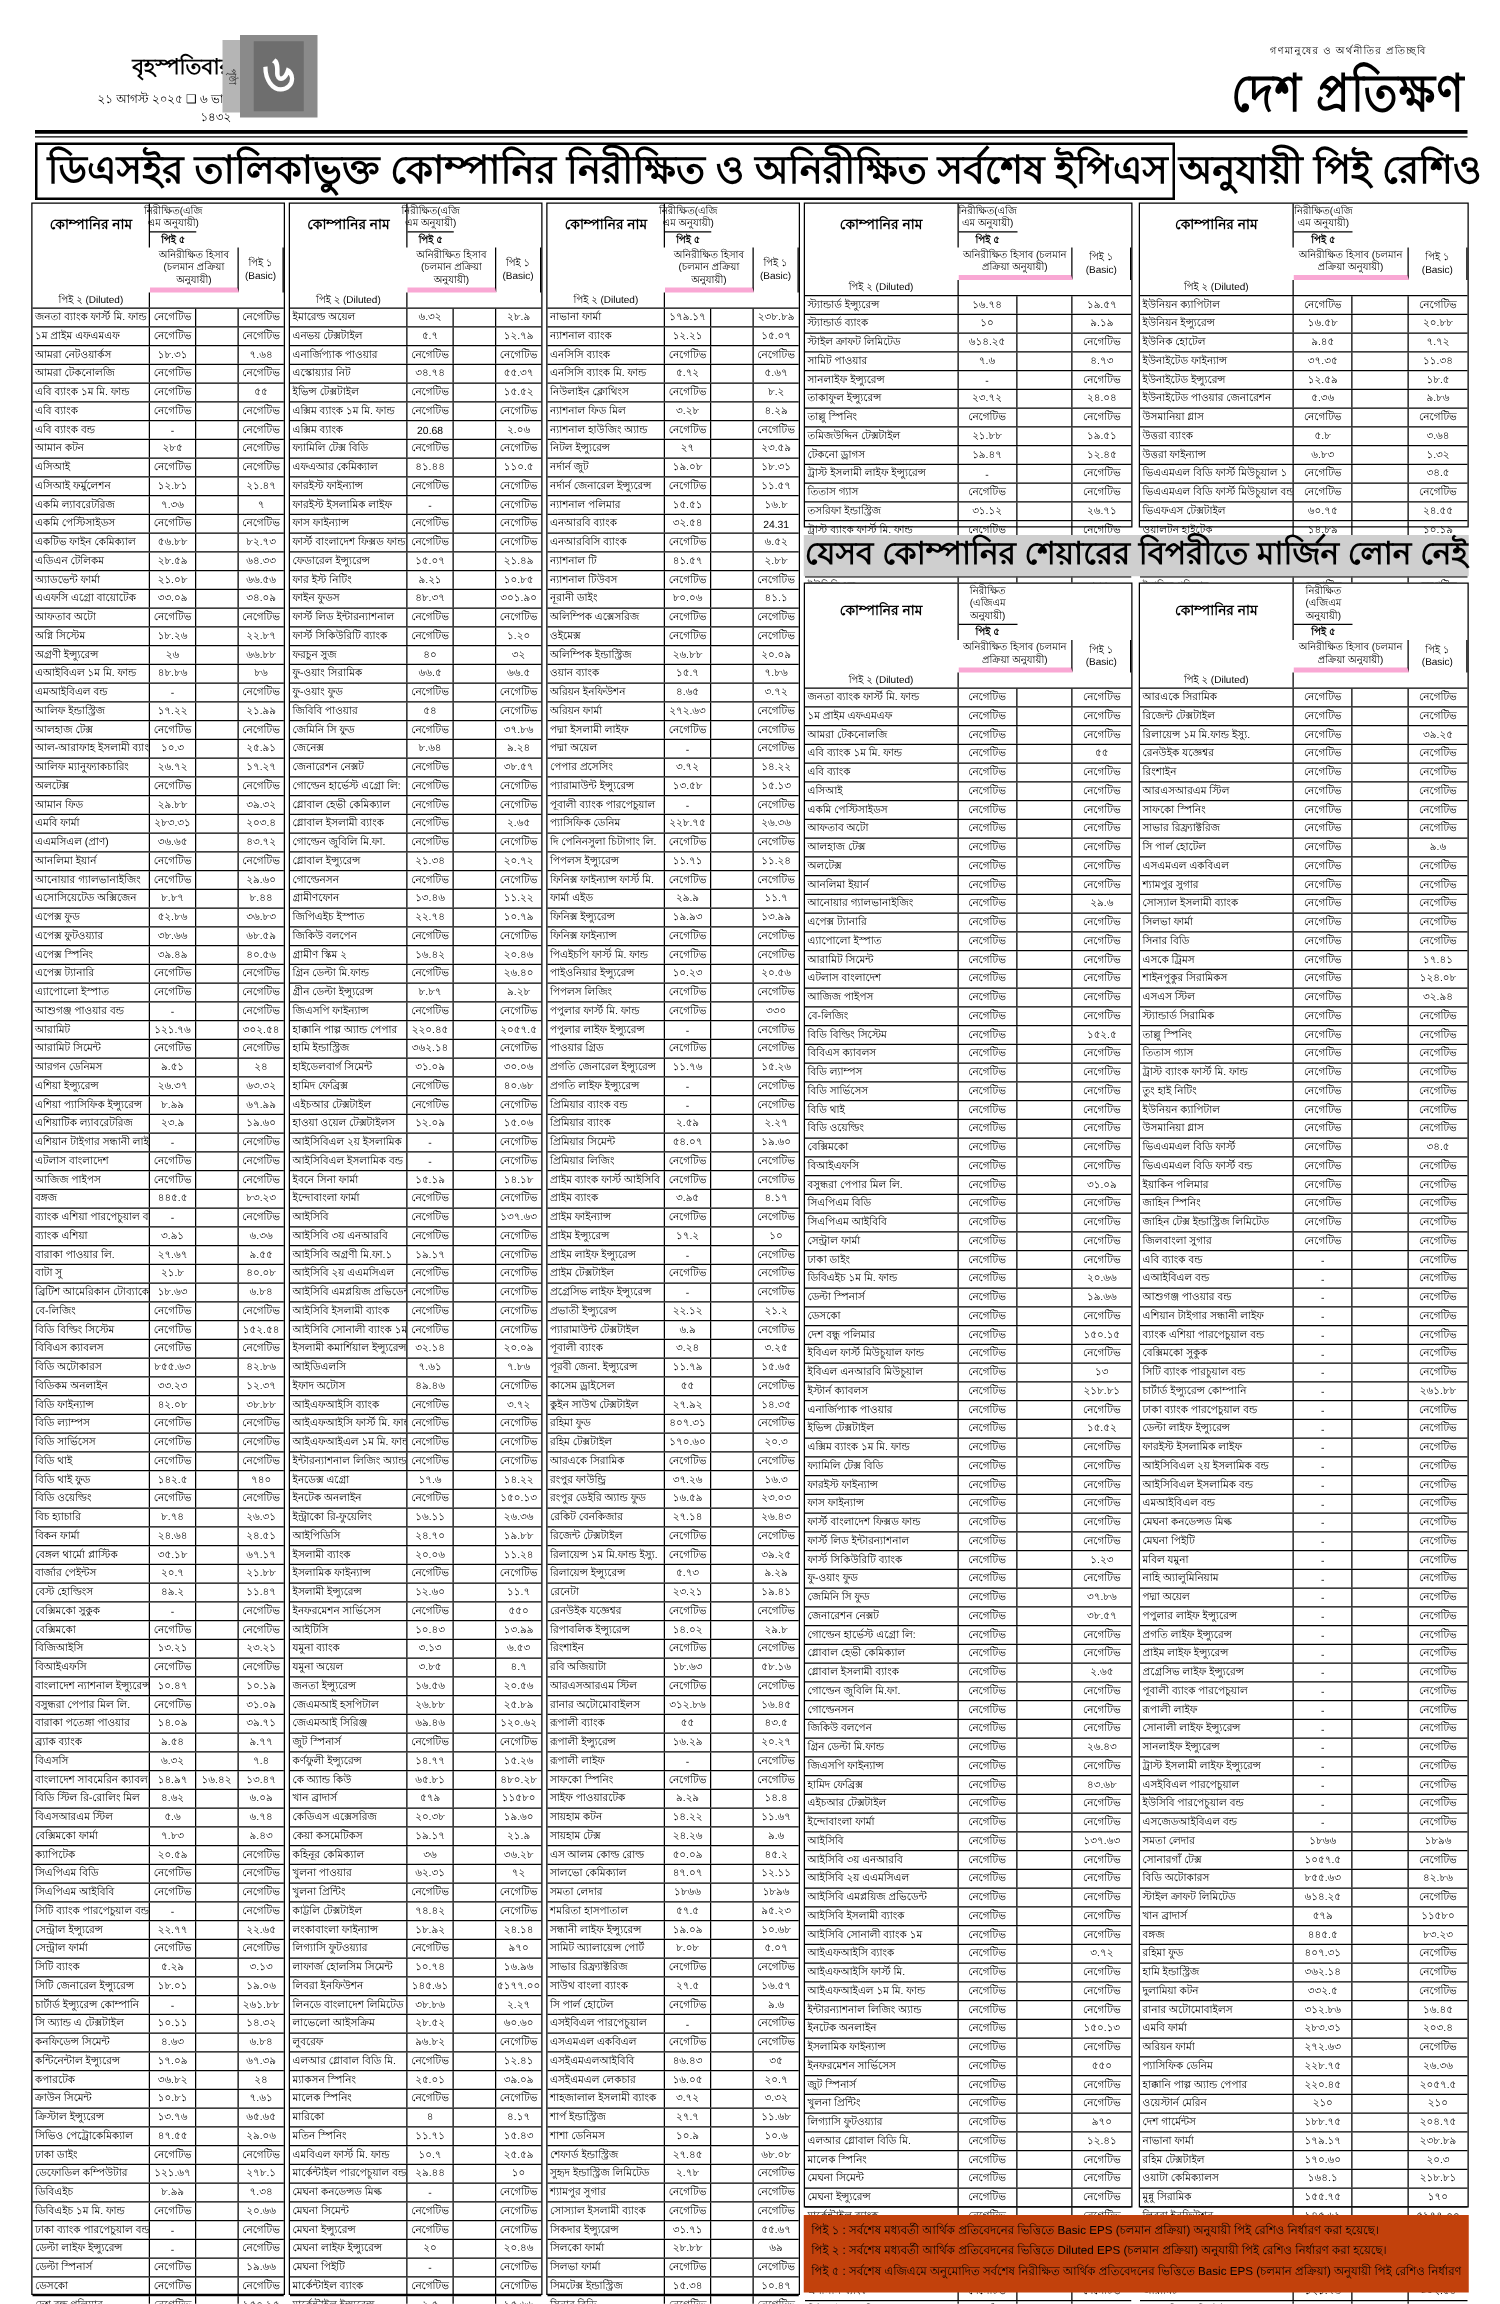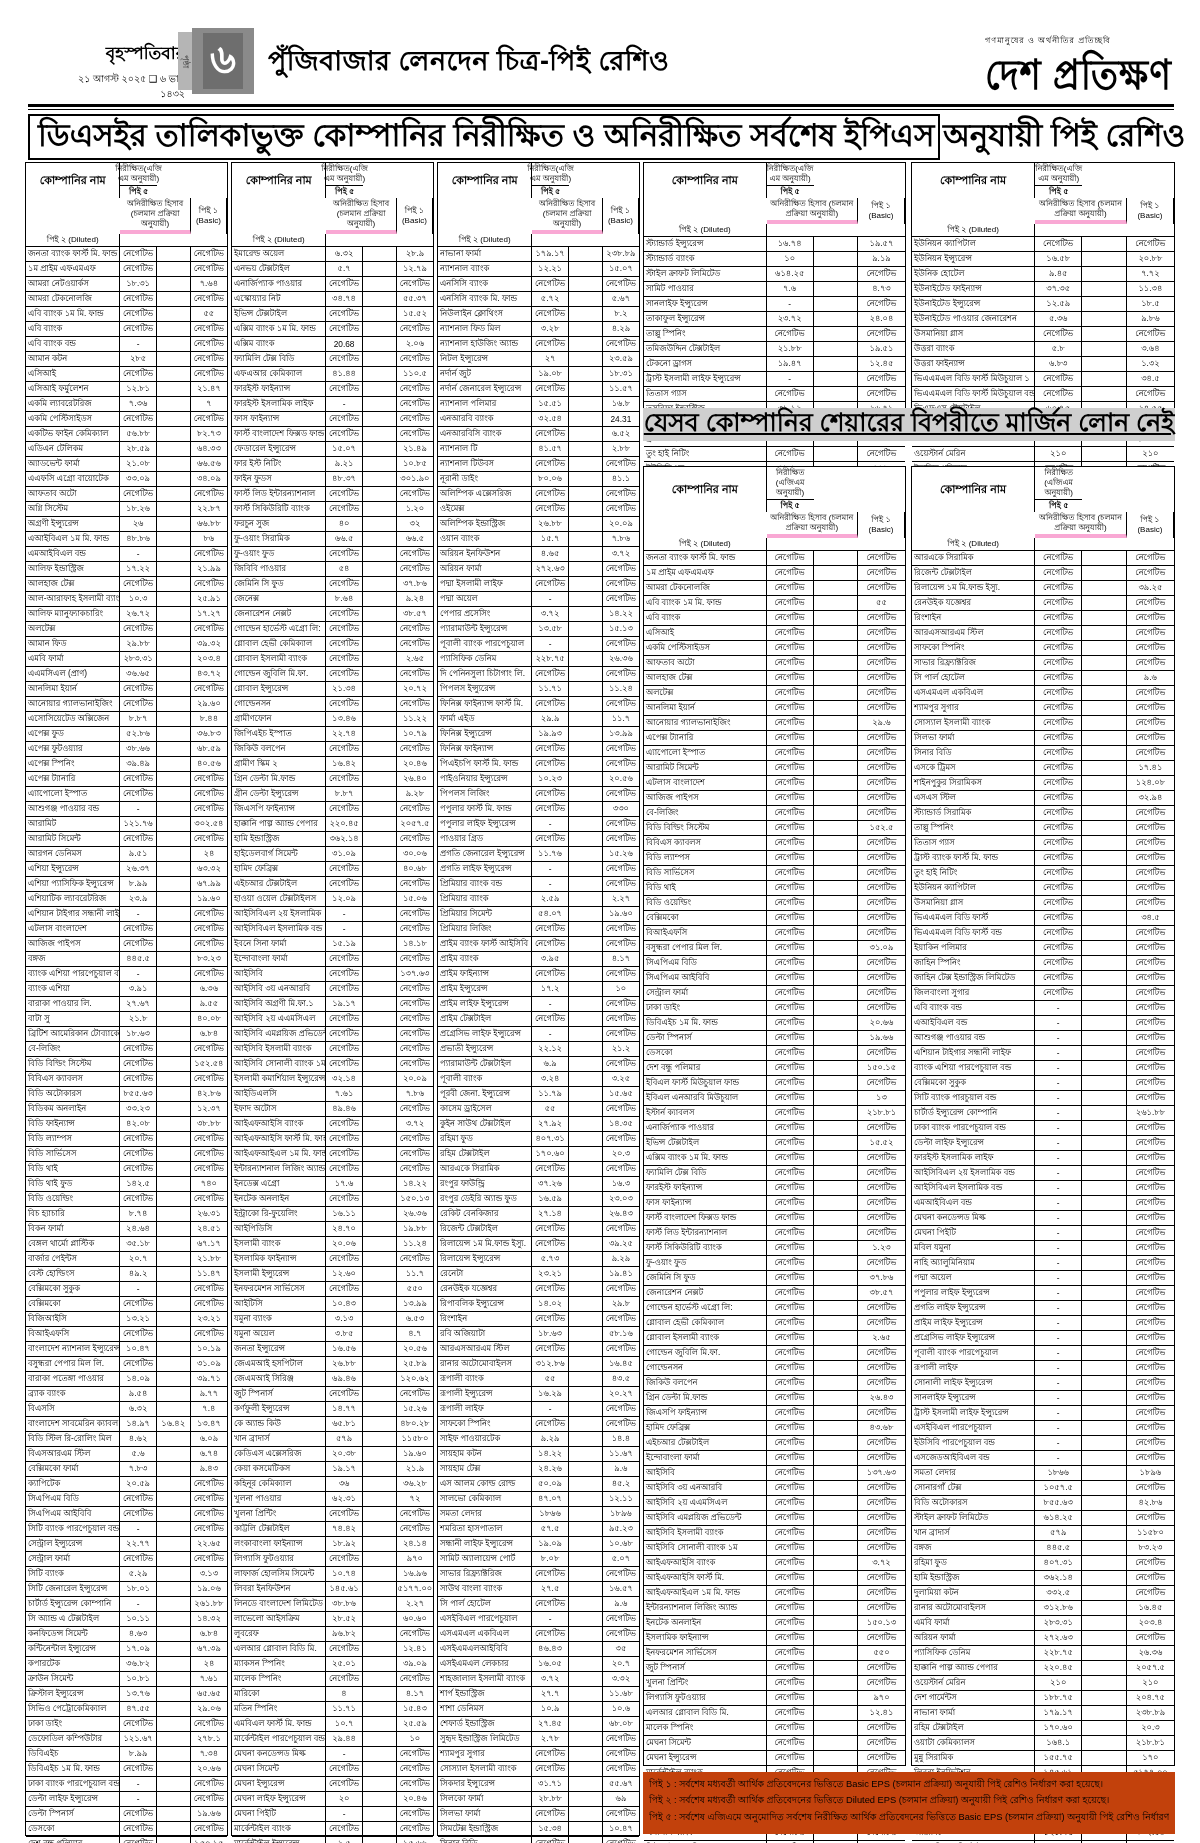--- a/index.html
+++ b/index.html
@@ -7,21 +7,21 @@
   .abs{position:absolute;}
   
   #hdr{left:0;top:26px;width:1200px;height:76px;}
   #dateblock{left:55px;top:14px;width:130px;text-align:right;}
   #weekday{font-size:17px;font-weight:bold;}
   #dateline{font-size:9.5px;margin-top:4px;}
   #pagebadge{left:192px;top:2px;width:62px;height:66px;background:#8a8a8a;display:flex;align-items:center;justify-content:center;}
   #pagebadge .inner{width:40px;height:56px;background:#6e6e6e;color:#fff;font-size:40px;font-weight:bold;display:flex;align-items:center;justify-content:center;}
   #pgdeco{left:178px;top:6px;width:14px;height:58px;background:#b5b5b5;font-size:8px;color:#222;writing-mode:vertical-rl;text-align:center;}
   #papertitle{left:268px;top:14px;font-size:27px;font-weight:bold;letter-spacing:.5px;}
-  #brand{right:28px;top:8px;text-align:left;}
+  #brand{right:28px;top:8px;text-align:center;}
   #brandtag{font-size:8px;letter-spacing:1px;}
   #brandname{font-size:36px;font-weight:bold;transform:scaleY(1.15);letter-spacing:1px;}
   #rule1{left:28px;top:104px;width:1146px;height:3px;background:#000;}
   #rule2{left:28px;top:109px;width:1146px;height:1px;background:#000;}
   
   #headlinebox{left:28px;top:114px;width:912px;height:46px;border:2px solid #000;display:flex;align-items:center;padding-left:8px;box-sizing:border-box;}
   #headline{font-size:31px;font-weight:bold;white-space:nowrap;}
   
   .grp{border:1.5px solid #000;box-sizing:border-box;background:#fff;display:flex;flex-direction:column;}
   .ghead{display:grid;grid-template-columns:47% 18% 17% 18%;border-bottom:1px solid #000;flex:0 0 auto;}
@@ -33,21 +33,21 @@
   .gh-pe5{grid-row:2/3;border-right:none!important;font-weight:bold;}
   .rows{flex:1 1 auto;display:flex;flex-direction:column;}
   .r{flex:1 1 auto;display:flex;border-bottom:1px solid #000;min-height:0;}
   .r:last-child{border-bottom:none;}
   .c{border-right:1px solid #000;display:flex;align-items:center;overflow:hidden;font-size:8.3px;white-space:nowrap;padding:0 2px;box-sizing:border-box;}
   .c.name{width:47%;justify-content:flex-start;}
   .c.v1{width:18%;justify-content:center;}
   .c.v2{width:17%;justify-content:center;}
   .c.v5{width:18%;justify-content:center;border-right:none;}
   
-  #marginhdr{left:643px;top:408px;width:532px;height:33px;background:#cfcfcf;display:flex;align-items:center;justify-content:center;font-size:25px;font-weight:bold;white-space:nowrap;text-decoration:underline;}
+  #marginhdr{left:643px;top:428px;width:532px;height:33px;background:#cfcfcf;display:flex;align-items:center;justify-content:center;font-size:25px;font-weight:bold;white-space:nowrap;}
   #footnotes{left:643px;top:1772px;width:532px;height:62px;background:#c2410c;padding:4px 6px;box-sizing:border-box;}
   #footnotes div{font-size:9.3px;line-height:1.75;white-space:nowrap;overflow:hidden;}
   
   #g1{left:25px;top:162px;width:203px;height:1674px;}
   #g2{left:231px;top:162px;width:203px;height:1674px;}
   #g3{left:437px;top:162px;width:203px;height:1674px;}
   #g4{left:643px;top:162px;width:263px;height:260px;}
   #g5{left:911px;top:162px;width:264px;height:260px;}
   #m1{left:643px;top:466px;width:263px;height:1300px;}
   #m2{left:911px;top:466px;width:264px;height:1300px;}
@@ -57,21 +57,20 @@
 
 <div class="abs" id="hdr">
   <div class="abs" id="dateblock">
     <div id="weekday">বৃহস্পতিবার</div>
     <div id="dateline">২১ আগস্ট ২০২৫ ❑ ৬ ভাদ্র ১৪৩২</div>
   </div>
   <div class="abs" id="pgdeco">পৃষ্ঠা</div>
   <div class="abs" id="pagebadge">
     <div class="inner">৬</div>
   </div>
-  <div class="abs" id="papertitle">পুঁজিবাজার লেনদেন চিত্র-পিই রেশিও</div>
   <div class="abs" id="brand">
     <div id="brandtag">গণমানুষের ও অর্থনীতির প্রতিচ্ছবি</div>
     <div id="brandname">দেশ প্রতিক্ষণ</div>
   </div>
 </div>
 <div class="abs" id="rule1"></div>
 <div class="abs" id="rule2"></div>
 
 <div class="abs" id="headlinebox">
   <span id="headline">ডিএসইর তালিকাভুক্ত কোম্পানির নিরীক্ষিত ও অনিরীক্ষিত সর্বশেষ ইপিএস অনুযায়ী পিই রেশিও</span>

